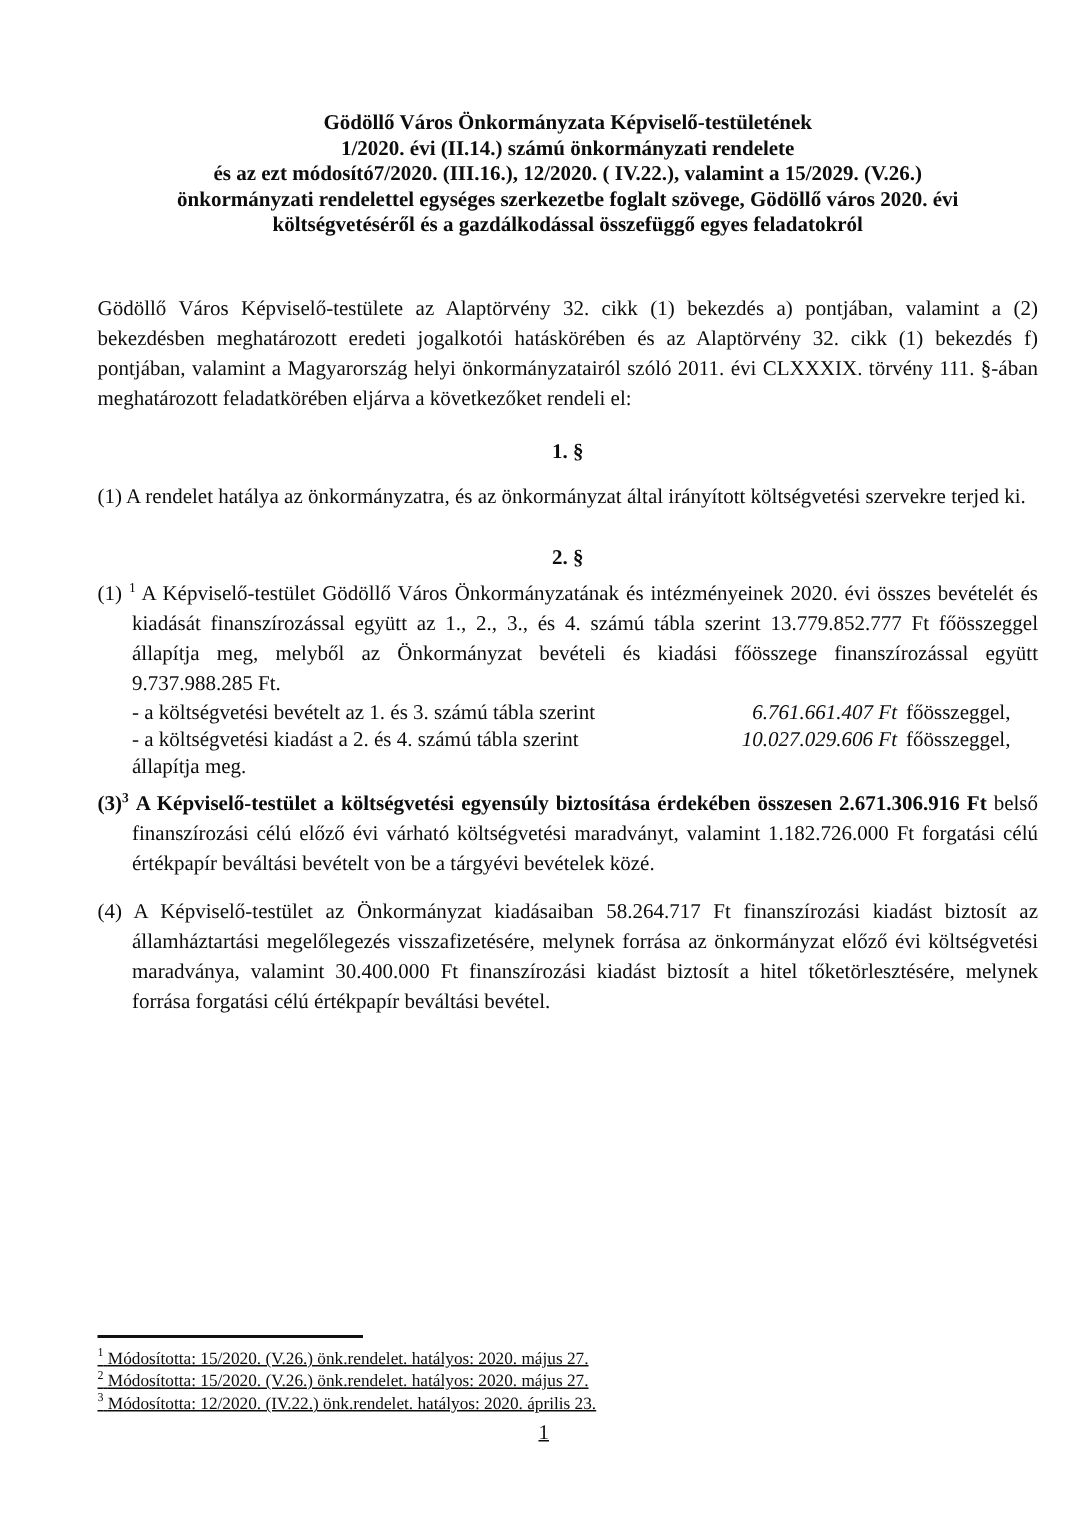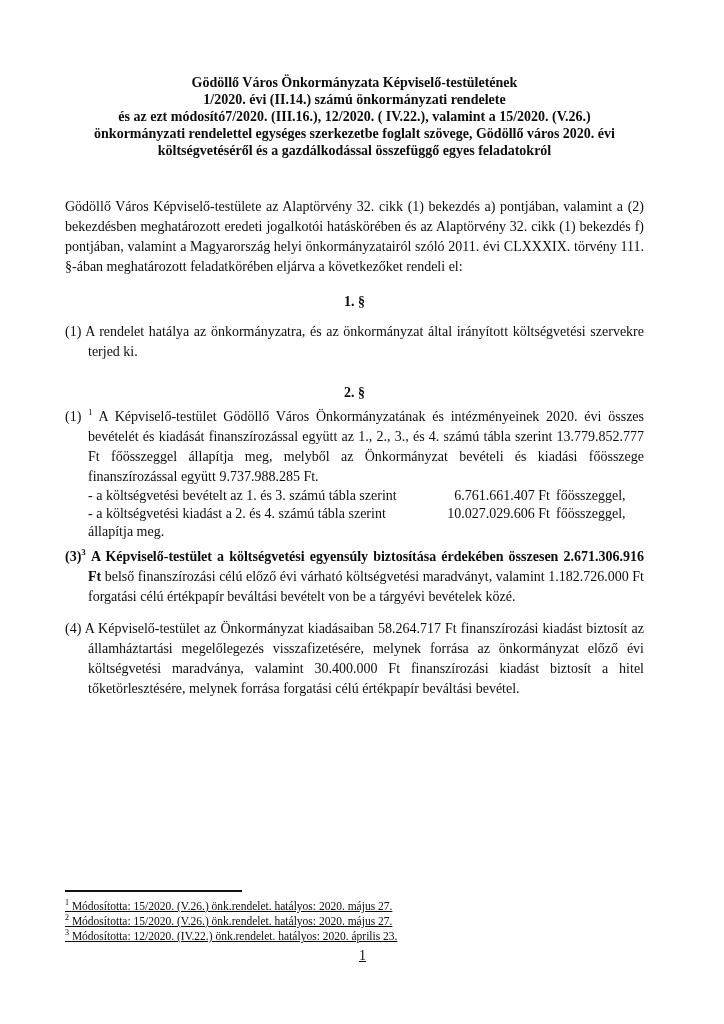--- a/index.html
+++ b/index.html
@@ -5,21 +5,21 @@
   html, body { margin:0; padding:0; }
   body {
     width:724px; height:1024px;
     background:#ffffff;
     font-family:"Liberation Serif", serif;
     color:#0d0d0d;
     position:relative;
     overflow:hidden;
   }
   .page { position:absolute; inset:0; }
-  .content { padding:74px 80px 0 65px; }
+  .content { padding:74px 32px 0 65px; }
 
   .doc-title {
     text-align:center;
     font-weight:bold;
     font-size:14px;
     line-height:17px;
   }
 
   .intro {
     margin:38px 0 0 0;
@@ -57,21 +57,21 @@
     vertical-align:super;
   }
 
   .amount-row {
     display:flex;
     padding-left:23px;
     font-size:14px;
     line-height:18px;
   }
   .row-label { white-space:nowrap; }
-  .row-amount { flex:1; text-align:right; padding-right:6px; white-space:nowrap; }
+  .row-amount { flex:1; text-align:right; padding-right:6px; white-space:nowrap;font-style:italic; }
   .row-suffix { width:88px; white-space:nowrap; }
   .p2-tail {
     padding-left:23px;
     font-size:14px;
     line-height:18px;
   }
 
   .bold-seg { font-weight:bold; }
 
   .footer {
@@ -99,21 +99,21 @@
 </style>
 </head>
 <body>
 
 <div class="page">
   <div class="content">
 
     <div class="doc-title">
       <div>Gödöllő Város Önkormányzata Képviselő-testületének</div>
       <div>1/2020. évi (II.14.) számú önkormányzati rendelete</div>
-      <div>és az ezt módosító7/2020. (III.16.), 12/2020. ( IV.22.), valamint a 15/2020. (V.26.)</div>
+      <div>és az ezt módosító7/2020. (III.16.), 12/2020. ( IV.22.), valamint a 15/2029. (V.26.)</div>
       <div>önkormányzati rendelettel egységes szerkezetbe foglalt szövege, Gödöllő város 2020. évi</div>
       <div>költségvetéséről és a gazdálkodással összefüggő egyes feladatokról</div>
     </div>
 
     <p class="intro">Gödöllő Város Képviselő-testülete az Alaptörvény 32. cikk (1) bekezdés a) pontjában, valamint a (2) bekezdésben meghatározott eredeti jogalkotói hatáskörében és az Alaptörvény 32. cikk (1) bekezdés f) pontjában, valamint a Magyarország helyi önkormányzatairól szóló 2011. évi CLXXXIX. törvény 111. §-ában meghatározott feladatkörében eljárva a következőket rendeli el:</p>
 
     <div class="h-center sign1">1. §</div>
 
     <p class="para mt-p"><span>(1)</span> <span>A rendelet hatálya az önkormányzatra, és az önkormányzat által irányított költségvetési szervekre terjed ki.</span></p>
 

